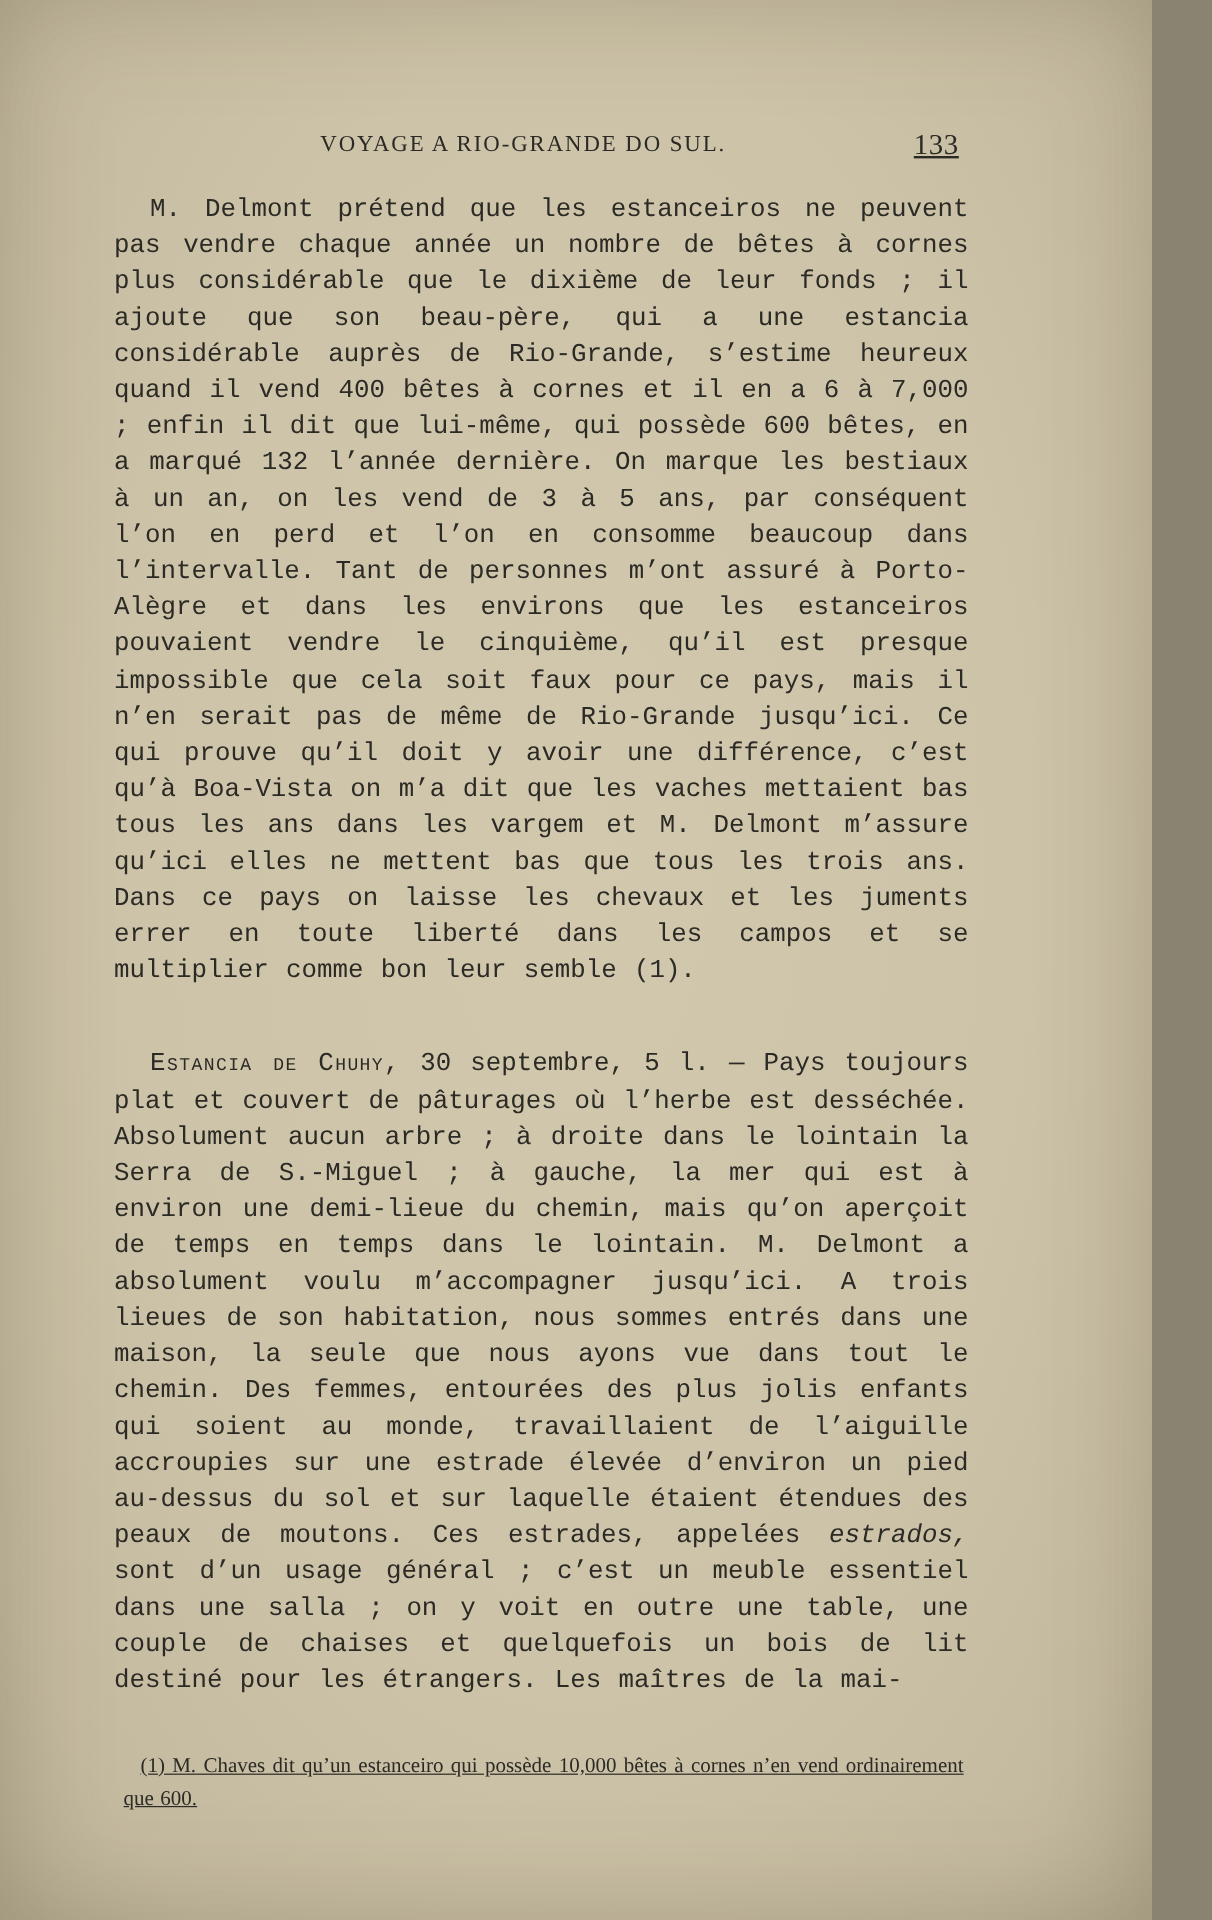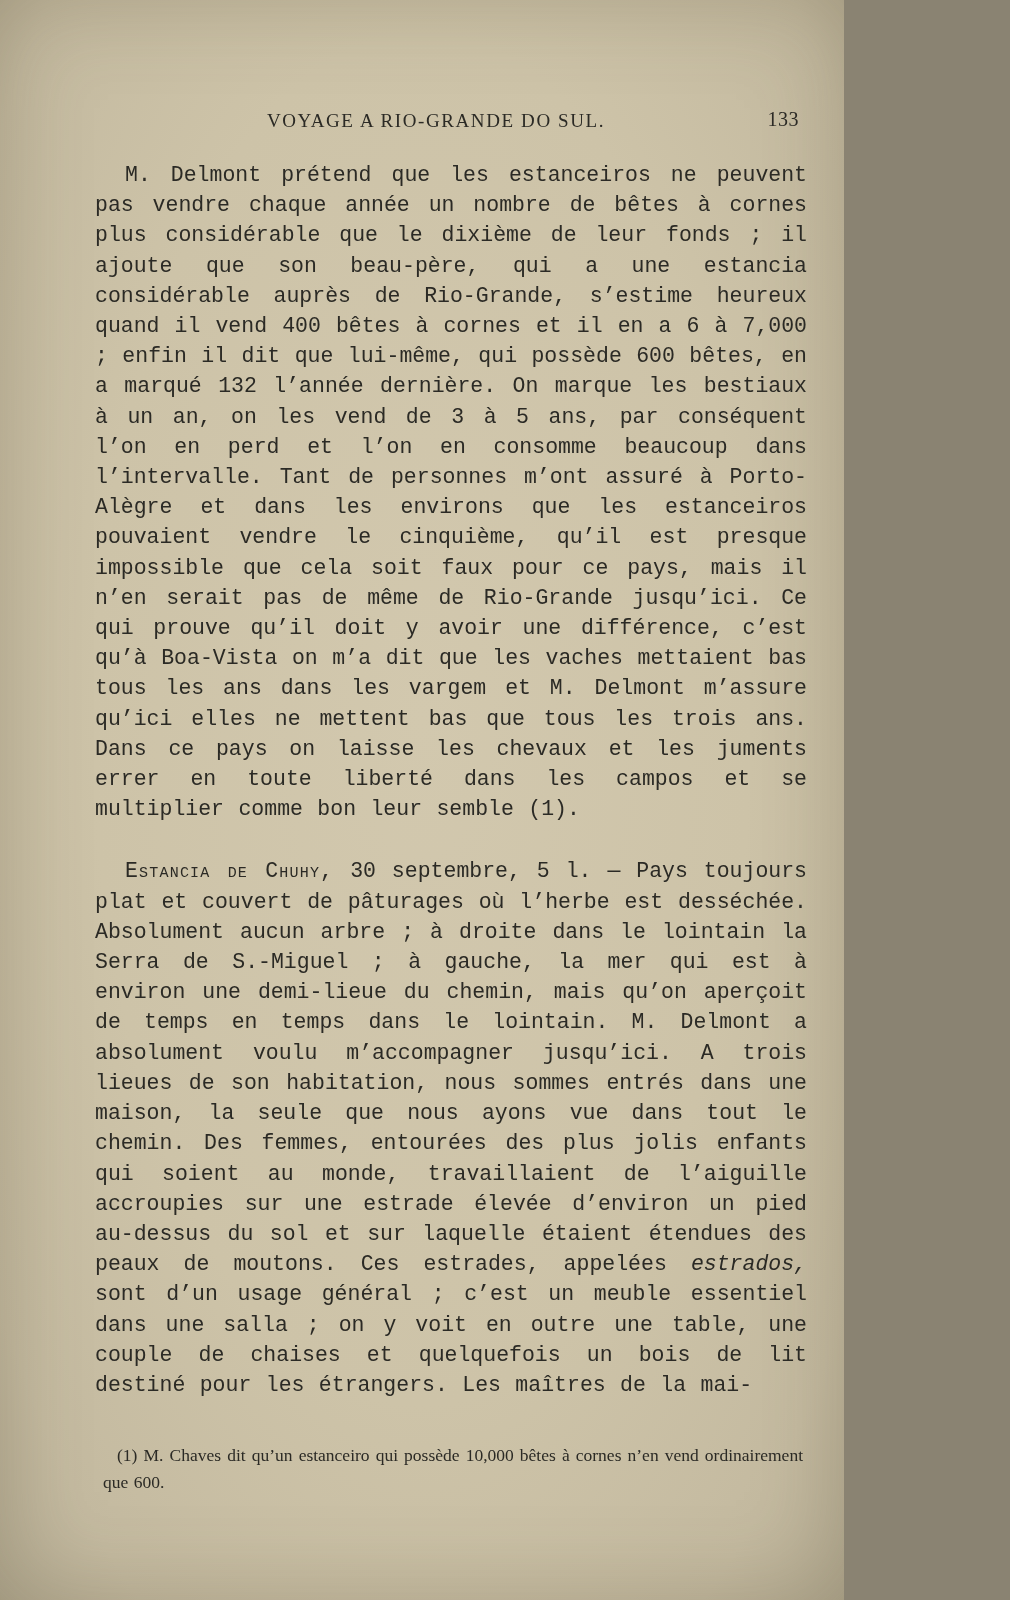--- a/index.html
+++ b/index.html
@@ -7,21 +7,21 @@
     padding: 0;
   }
   body {
     width: 1010px;
     height: 1600px;
     background: #8a8372;
     font-family: "Liberation Serif", "DejaVu Serif", serif;
   }
   .page {
     position: relative;
-    width: 844px;
+    width: 960px;
     height: 1600px;
     overflow: hidden;
     color: #2b2a25;
     background:
       radial-gradient(ellipse at 50% 45%, #d2c8ae 0%, #cdc3a8 55%, #c4baa0 85%, #b7ae95 100%);
     box-shadow: inset 0 0 90px rgba(90, 80, 55, 0.28);
   }
   .text-block {
     position: absolute;
     left: 95px;
@@ -37,56 +37,58 @@
   }
   .page-header .title {
     display: block;
     text-align: center;
     padding-right: 30px;
   }
   .page-header .folio {
     position: absolute;
     right: 8px;
     top: -2px;
-    font-size: 20px;
+    font-size: 24px;
     letter-spacing: 0.5px;
+    text-decoration: underline;
   }
   .body-copy {
     font-size: 21.5px;
     line-height: 30.2px;
     text-align: justify;
     word-spacing: 1.5px;
   }
   p.para {
     margin: 0;
     text-indent: 30px;
     font-family: Liberation Mono, monospace;
   }
   p.para-1 {
     margin-top: 20px;
   }
   p.para-2 {
-    margin-top: 32px;
+    margin-top: 48px;
   }
   .smallcaps {
     font-variant: small-caps;
     letter-spacing: 1.2px;
   }
   .italic {
     font-style: italic;
   }
   .footnote {
     margin-top: 42px;
     margin-left: 8px;
     margin-right: 4px;
     font-size: 17.5px;
     line-height: 26.5px;
     text-align: justify;
     text-indent: 14px;
     word-spacing: 1px;
+    text-decoration: underline;
   }
 </style>
 </head>
 <body>
 
 <div class="page">
   <div class="text-block">
 
     <div class="page-header">
       <span class="title">VOYAGE A RIO-GRANDE DO SUL.</span>

